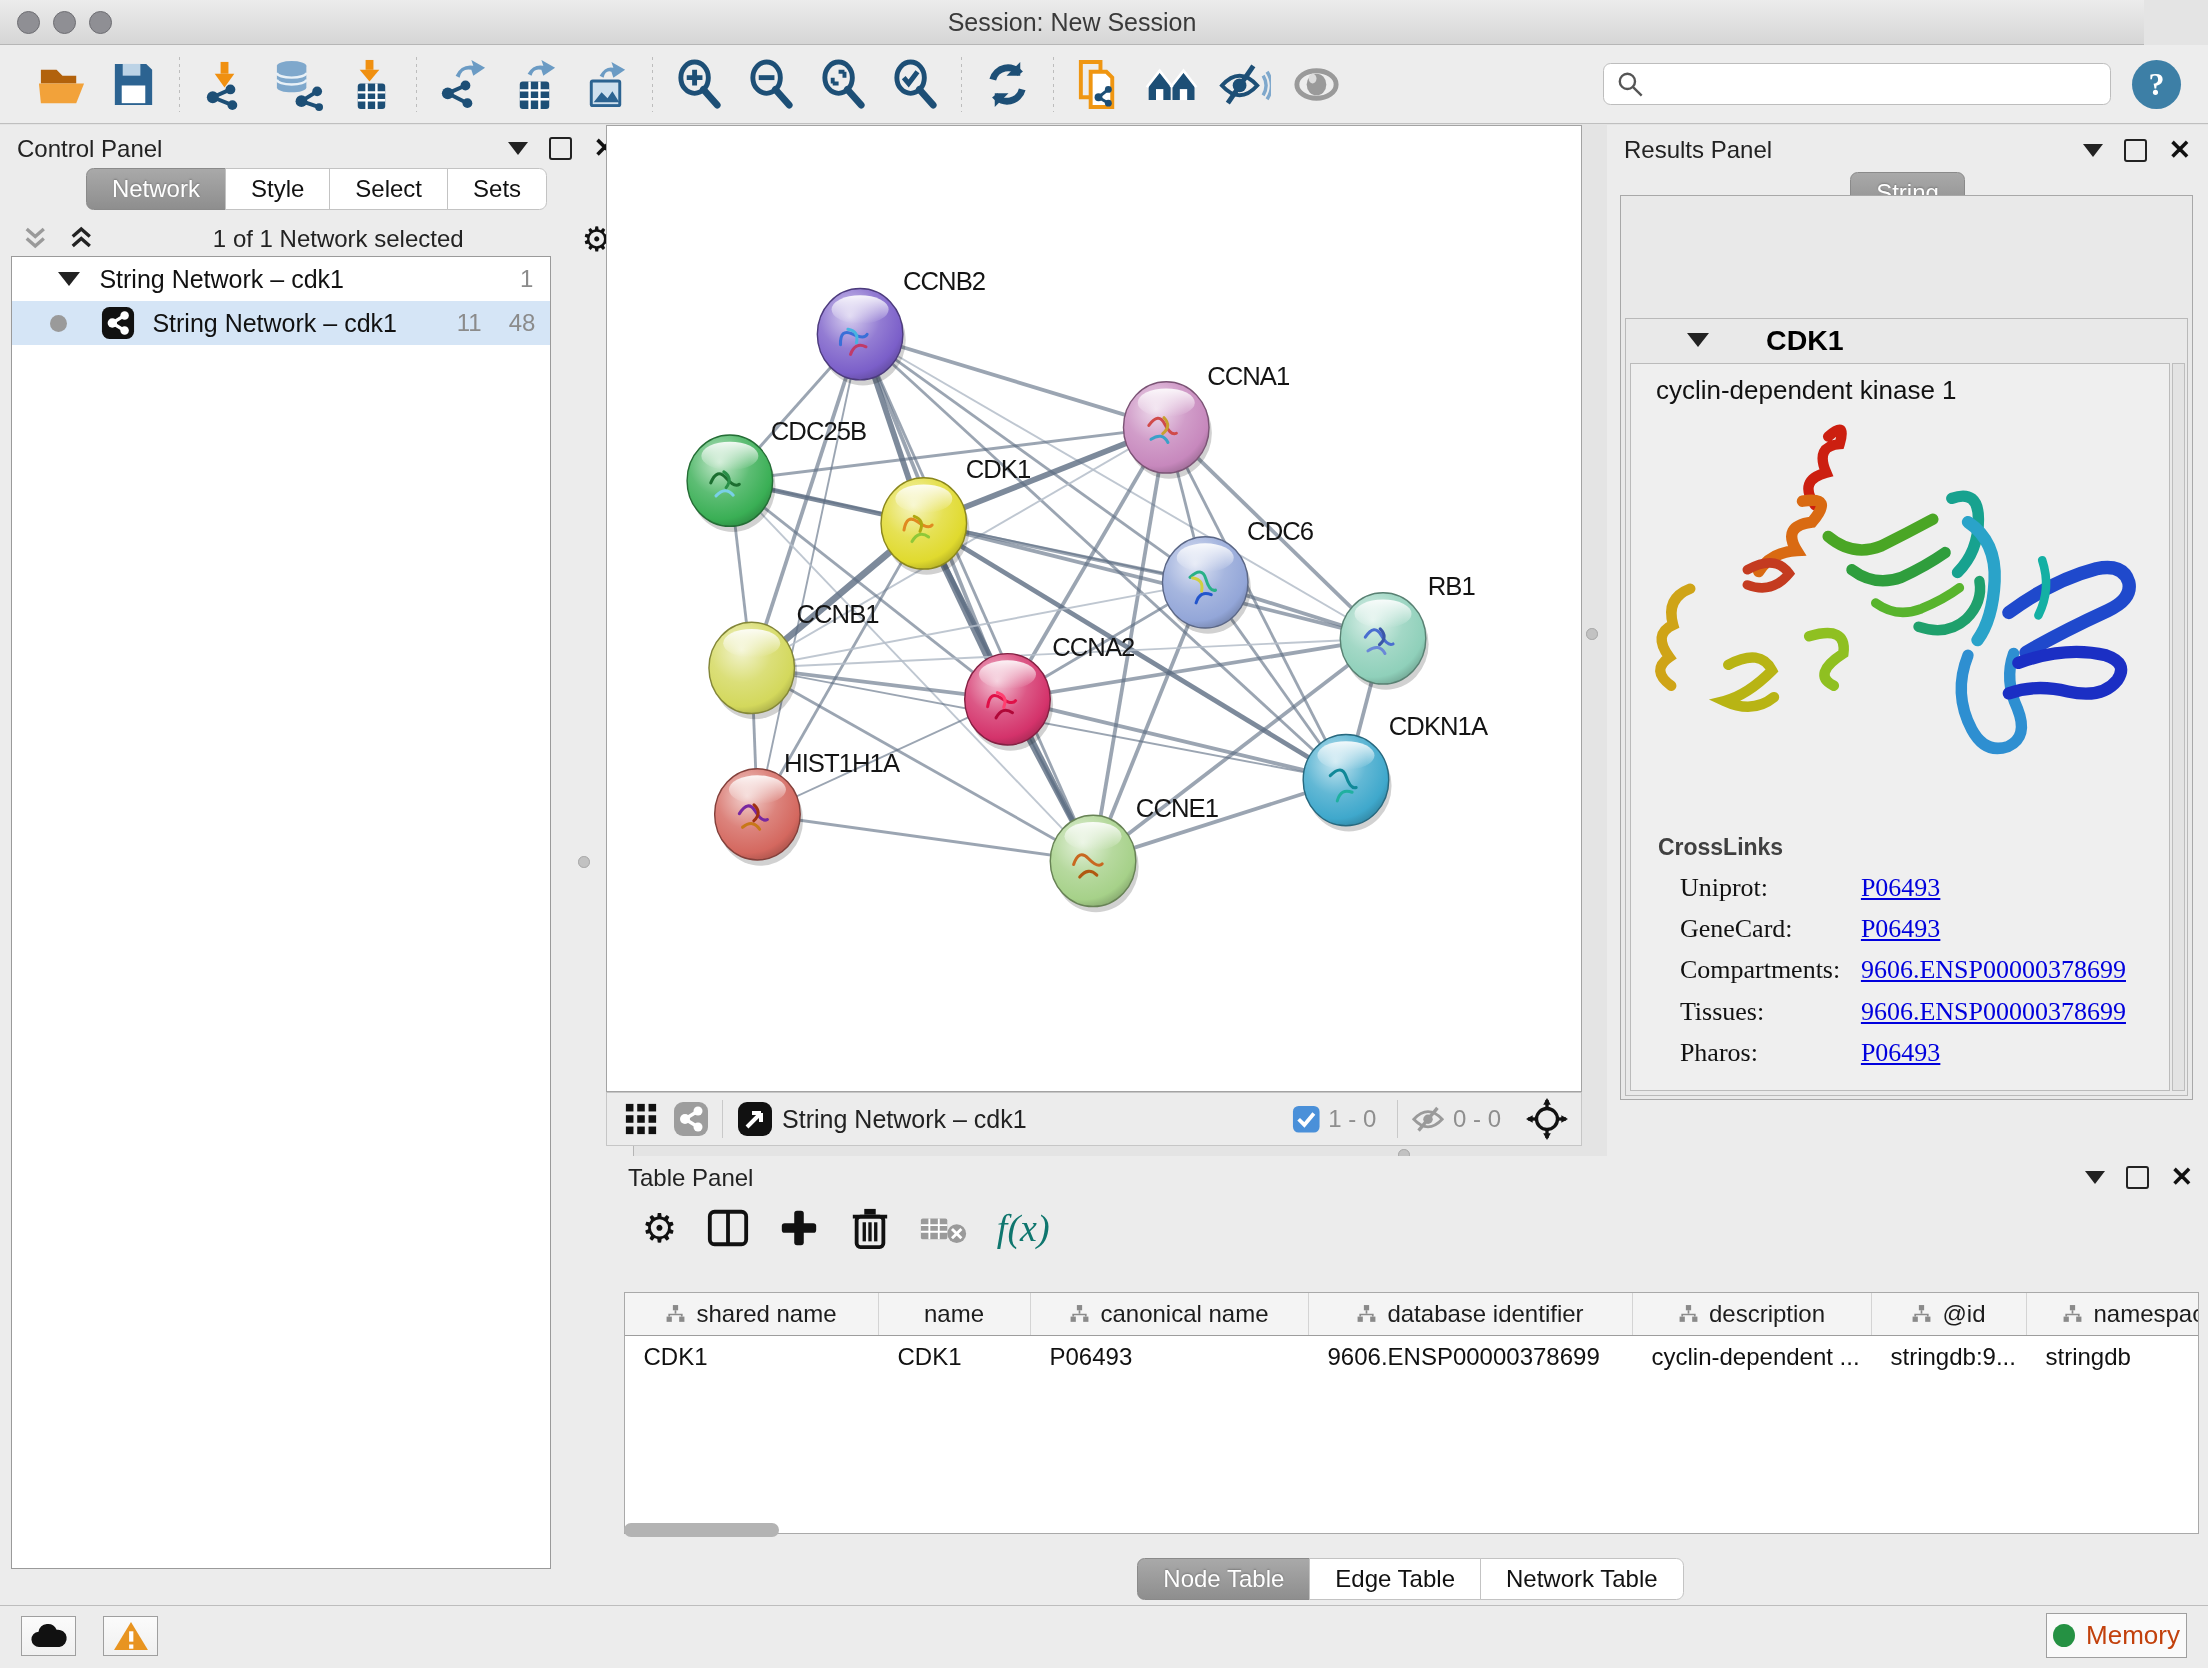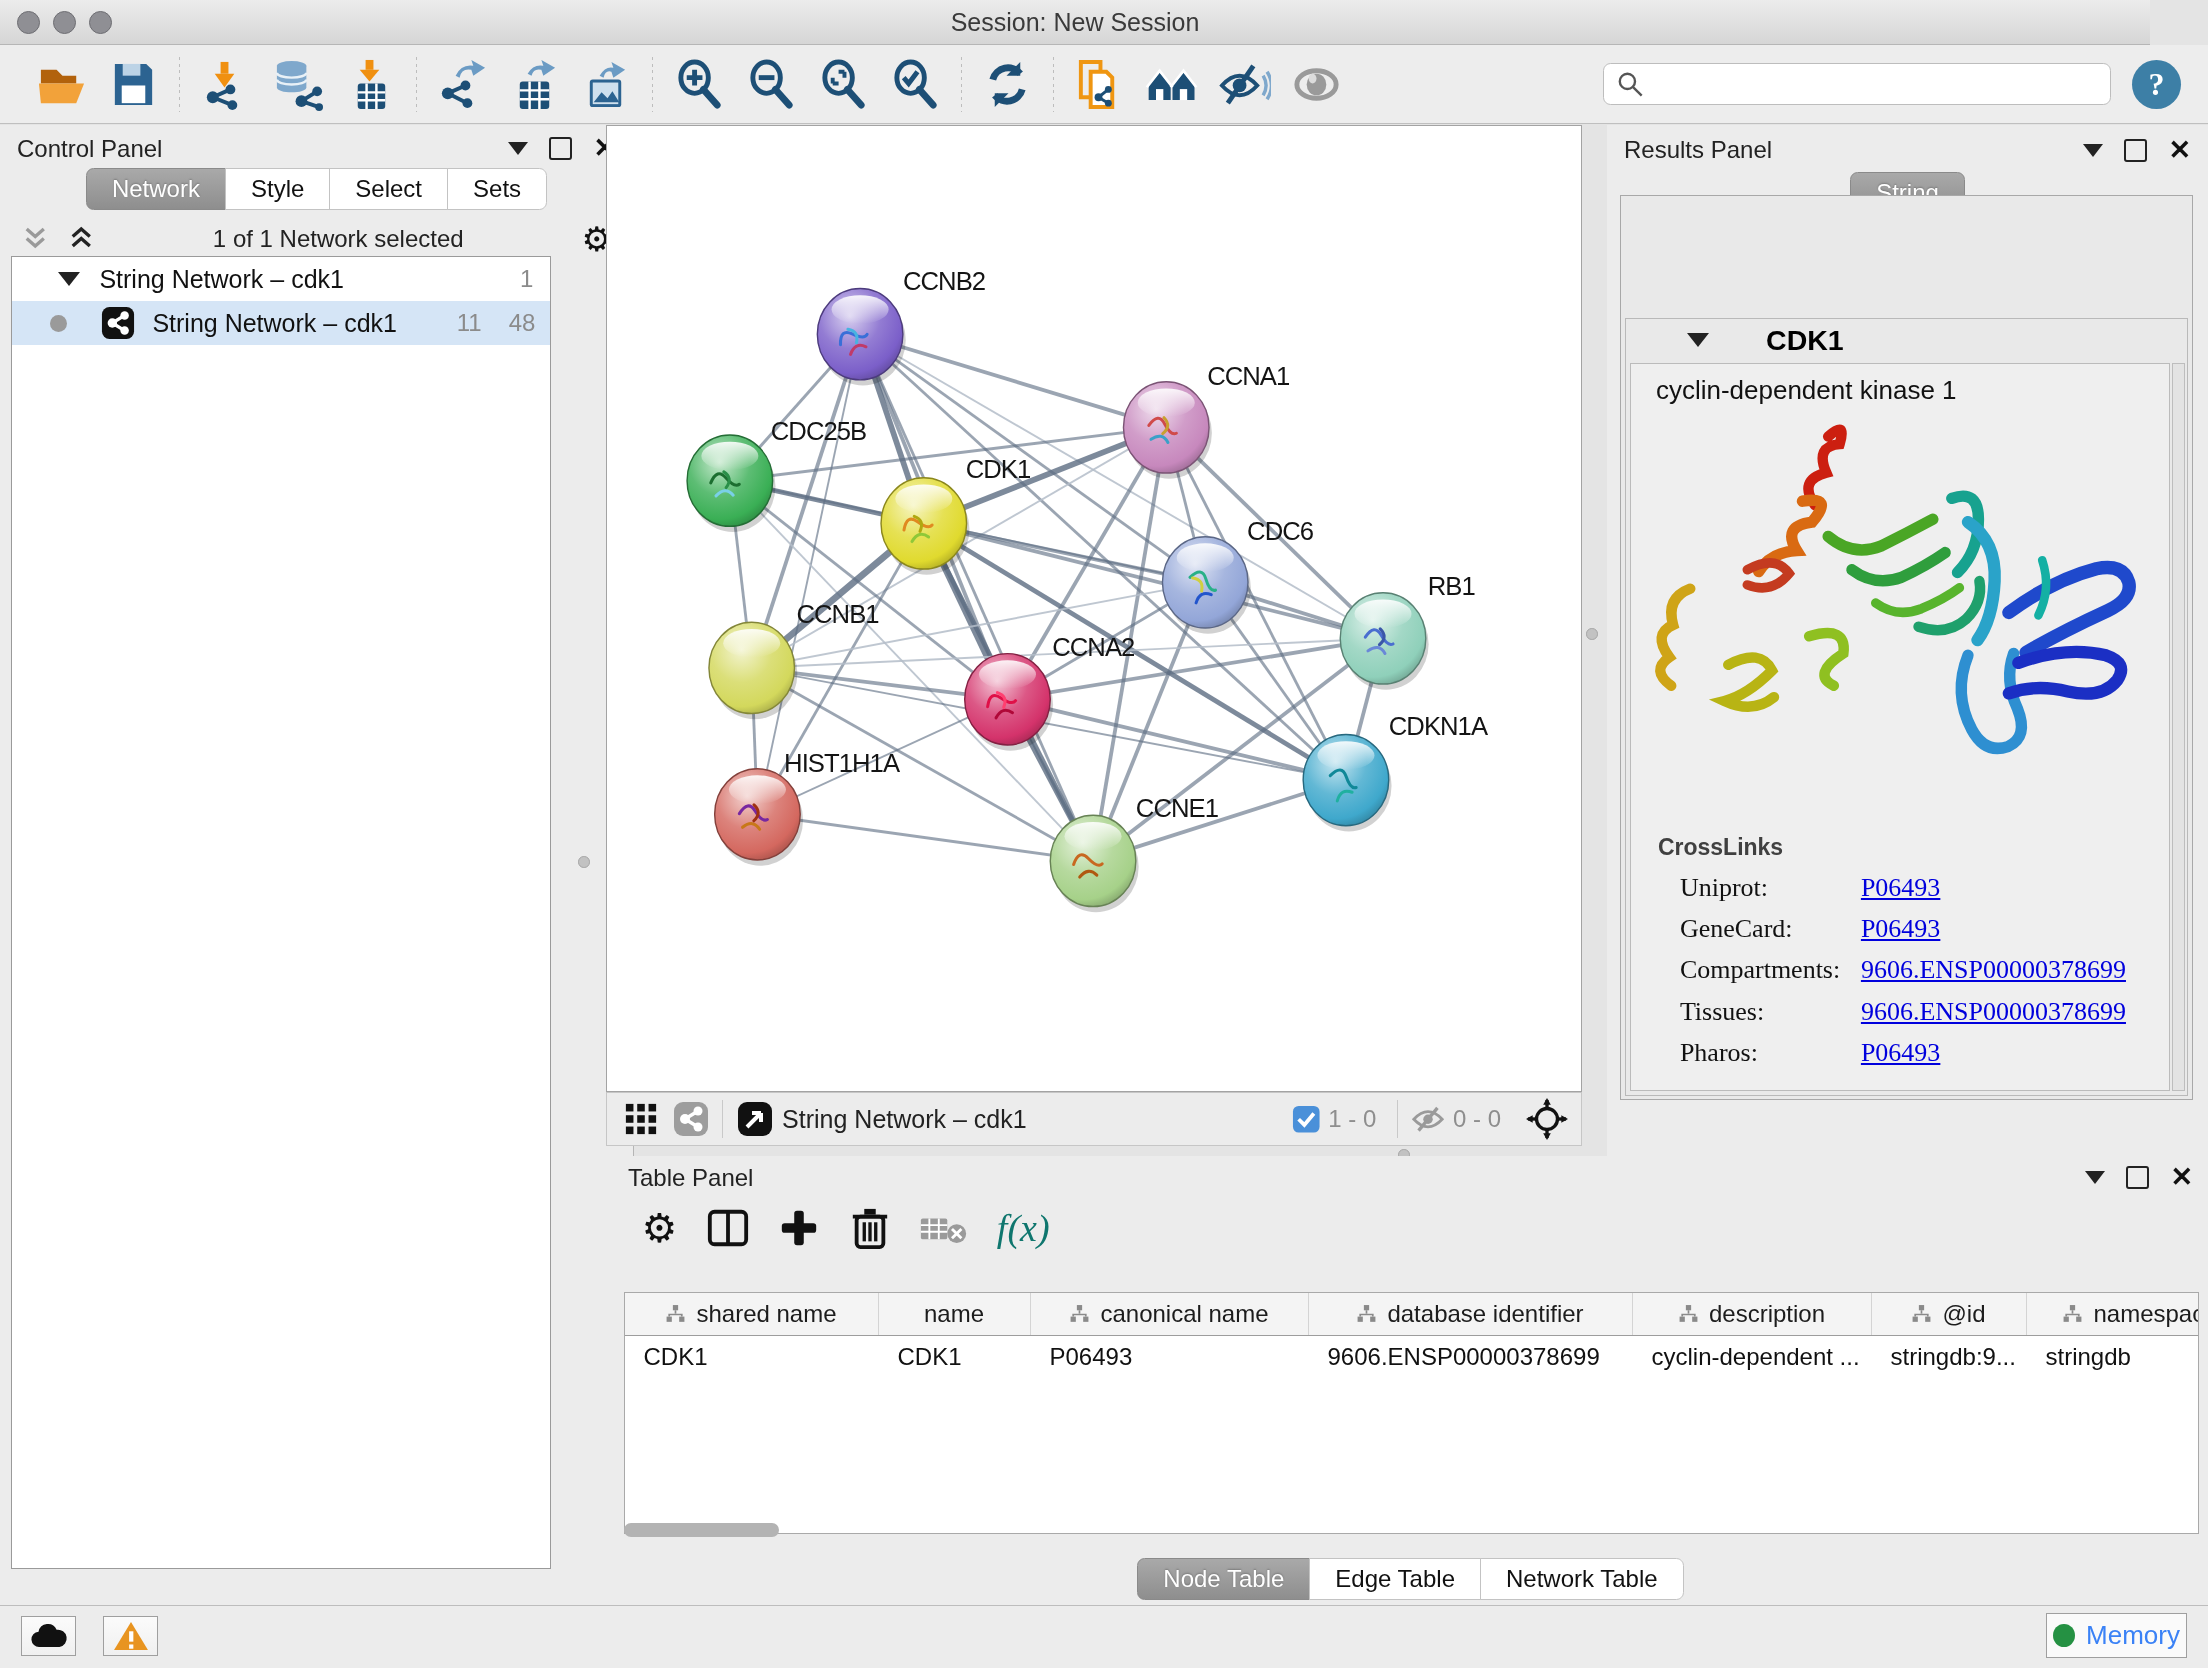--- a/index.html
+++ b/index.html
@@ -1,19 +1,19 @@
 <!DOCTYPE html>
 <html style="font-size:15px"><head>
 <meta charset="utf-8">
 <style>
   html,body{margin:0;padding:0;width:2208px;height:1668px;overflow:hidden;
     font-family:"Liberation Sans",sans-serif;background:#e4e4e4;-webkit-font-smoothing:antialiased;}
   
   .titlebar{position:absolute;left:0;top:0;width:2144px;height:44px;
-    background:linear-gradient(#ececec,#d6d6d6);border-bottom:1px solid #b6b6b6;padding-left:6px;}
+    background:linear-gradient(#ececec,#d6d6d6);border-bottom:1px solid #b6b6b6;}
   .tl{position:absolute;top:10.5px;width:21px;height:21px;border-radius:50%;
     background:#8f8f94;border:1px solid #6e6e73;}
   .win-title{position:absolute;left:0;right:0;top:7.6px;text-align:center;font-size:25px;color:#3a3a3a;}
   
   .toolbar{position:absolute;left:0;top:45px;width:2208px;height:79px;background:#ededed;
     border-bottom:1px solid #bfbfbf;display:flex;align-items:center;padding:0;box-sizing:border-box;}
   .tbtn{background:none;border:none;padding:0;margin:0 8.6px;width:55px;height:57px;
     display:flex;align-items:center;justify-content:center;cursor:pointer;}
   .tsep{width:1px;height:55px;margin:0 9.5px;background:repeating-linear-gradient(#bdbdbd 0 2.9px,transparent 2.9px 6.7px);}
   .searchbox{margin-left:auto;width:483px;height:40px;background:#fff;border:1px solid #bdbdbd;
@@ -90,21 +90,21 @@
     white-space:nowrap;overflow:hidden;}
   .hsb{position:absolute;left:10.5px;bottom:69px;width:155px;height:14.3px;border-radius:7.6px;background:#b3b3b3;}
   .tp-tabs{position:absolute;left:0;right:0;bottom:5.7px;display:flex;justify-content:center;}
   
   .statusbar{position:absolute;left:0;top:1605px;width:2208px;height:63px;background:#ececec;
     border-top:1px solid #bdbdbd;box-sizing:border-box;}
   .sq-btn{position:absolute;top:9.5px;width:55px;height:40px;background:linear-gradient(#fbfbfb,#f0f0f0);
     border:1px solid #9f9f9f;display:flex;align-items:center;justify-content:center;cursor:pointer;}
   .membtn{position:absolute;right:21px;top:6.7px;width:141px;height:45px;background:#fafafa;
     border:1px solid #9f9f9f;display:flex;align-items:center;justify-content:center;gap:11.4px;
-    font-size:26px;color:#3b82f6;cursor:pointer;}
+    font-size:26px;color:#c2410c;cursor:pointer;}
   .memdot{width:23px;height:23px;border-radius:50%;background:#259143;}
   .splitdot{position:absolute;width:9.5px;height:9.5px;border-radius:50%;background:#c2c2c2;border:1px solid #a5a5a5;}
   .gearglyph{font-size:34px;color:#111;line-height:34px;}
 </style>
 </head>
 <body>
 
 <div class="titlebar">
   <span class="tl" style="left:17px"></span>
   <span class="tl" style="left:53px"></span>

